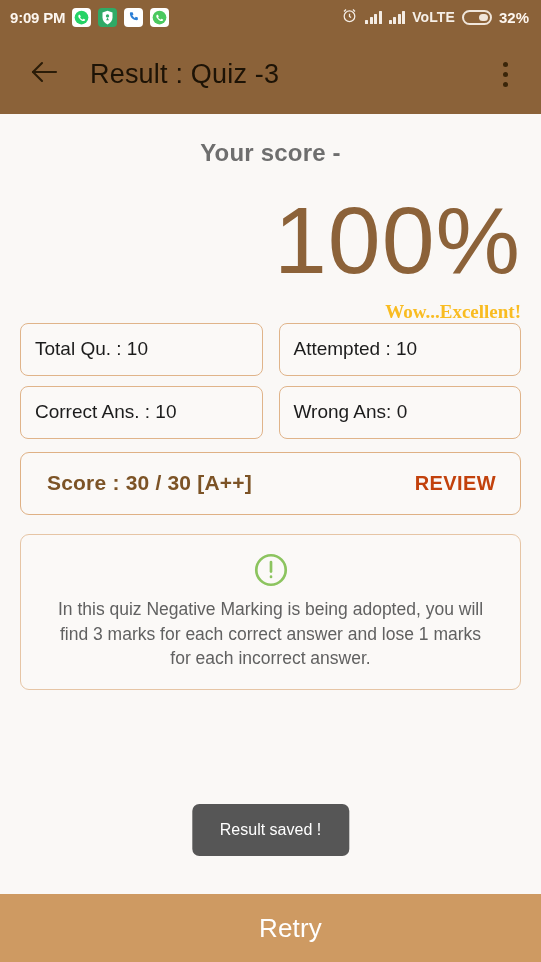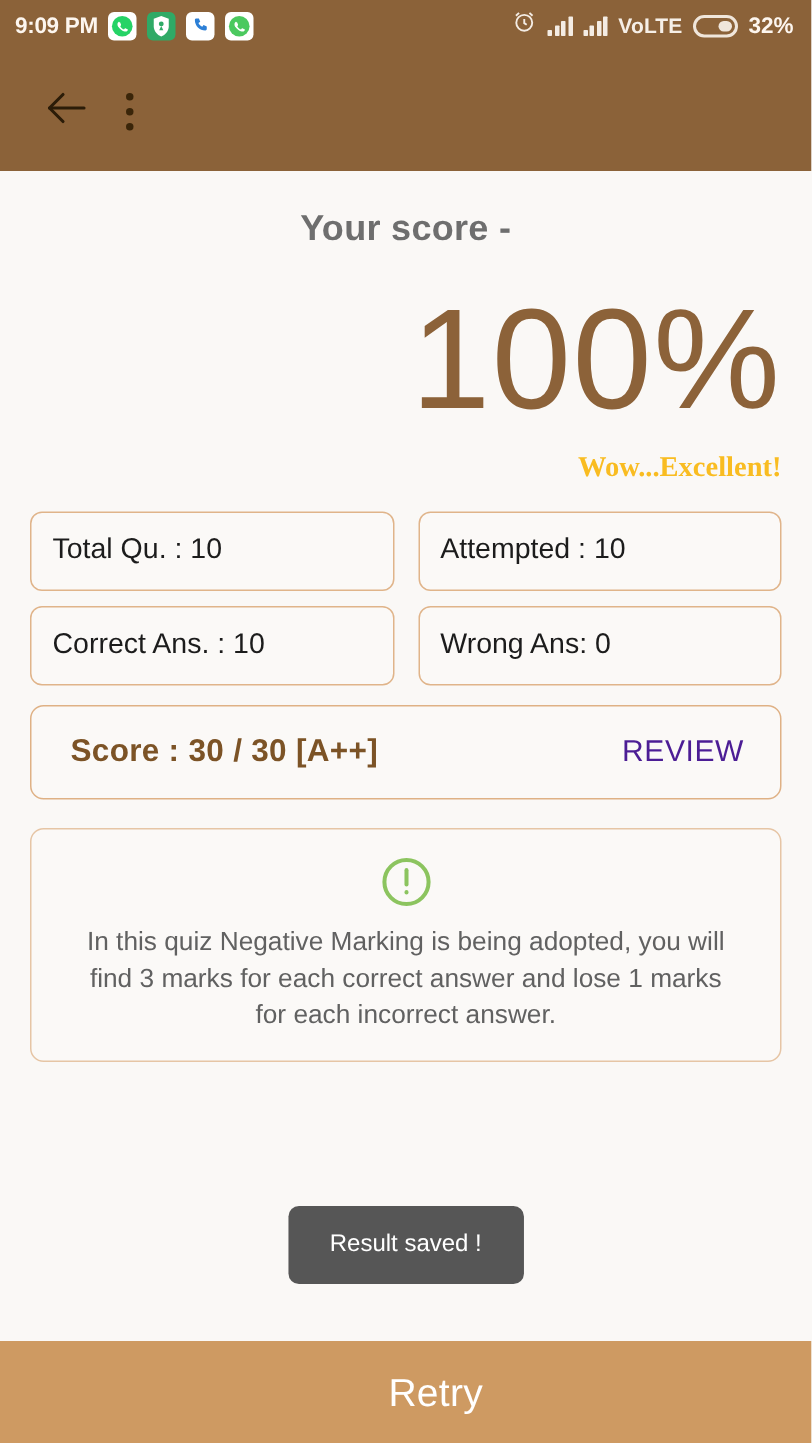--- a/index.html
+++ b/index.html
@@ -180,21 +180,20 @@
     font-weight: bold;
     color: #f9bc21;
     margin-top: 10px;
     font-family: Liberation Serif, serif;
   }
 
   .stats-grid {
     display: grid;
     grid-template-columns: 1fr 1fr;
     gap: 10px 16px;
-    margin-top: 18px;
   }
   .stat-box {
     border: 1px solid #e0b48a;
     border-radius: 8px;
     height: 53px;
     display: flex;
     align-items: center;
     padding-left: 14px;
     font-size: 19px;
     color: #1c1c1c;
@@ -213,22 +212,22 @@
     background: #fbf9f7;
   }
   .score-text {
     font-size: 21px;
     font-weight: bold;
     color: #7c5326;
     letter-spacing: 0.2px;
   }
   .review-link {
     font-size: 20px;
-    font-weight: normal;
-    color: #4c1d95;
+    font-weight: bold;
+    color: #c2410c;
     letter-spacing: 0.4px;
     cursor: pointer;
   }
 
   .note-box {
     margin-top: 19px;
     border: 1px solid #e6c5a5;
     border-radius: 9px;
     padding: 16px 30px 18px;
     background: #fbf9f7;
@@ -348,20 +347,21 @@
 
 <div class="app-bar">
   <div class="back-btn">
     <span>
       <svg width="30" height="26" viewBox="0 0 30 26" fill="none" stroke="#2b1c08" stroke-width="2.1" stroke-linecap="round" stroke-linejoin="round">
         <path d="M27 13H4"></path>
           <path d="M13 4 4 13l9 9"></path>
       </svg>
     </span>
   </div>
+  <div class="app-title">Result : Quiz -3</div>
   <div class="menu-btn">
     <span></span>
     <span></span>
     <span></span>
   </div>
 </div>
 
 <div class="content">
 
   <div class="score-label">Your score -</div>

